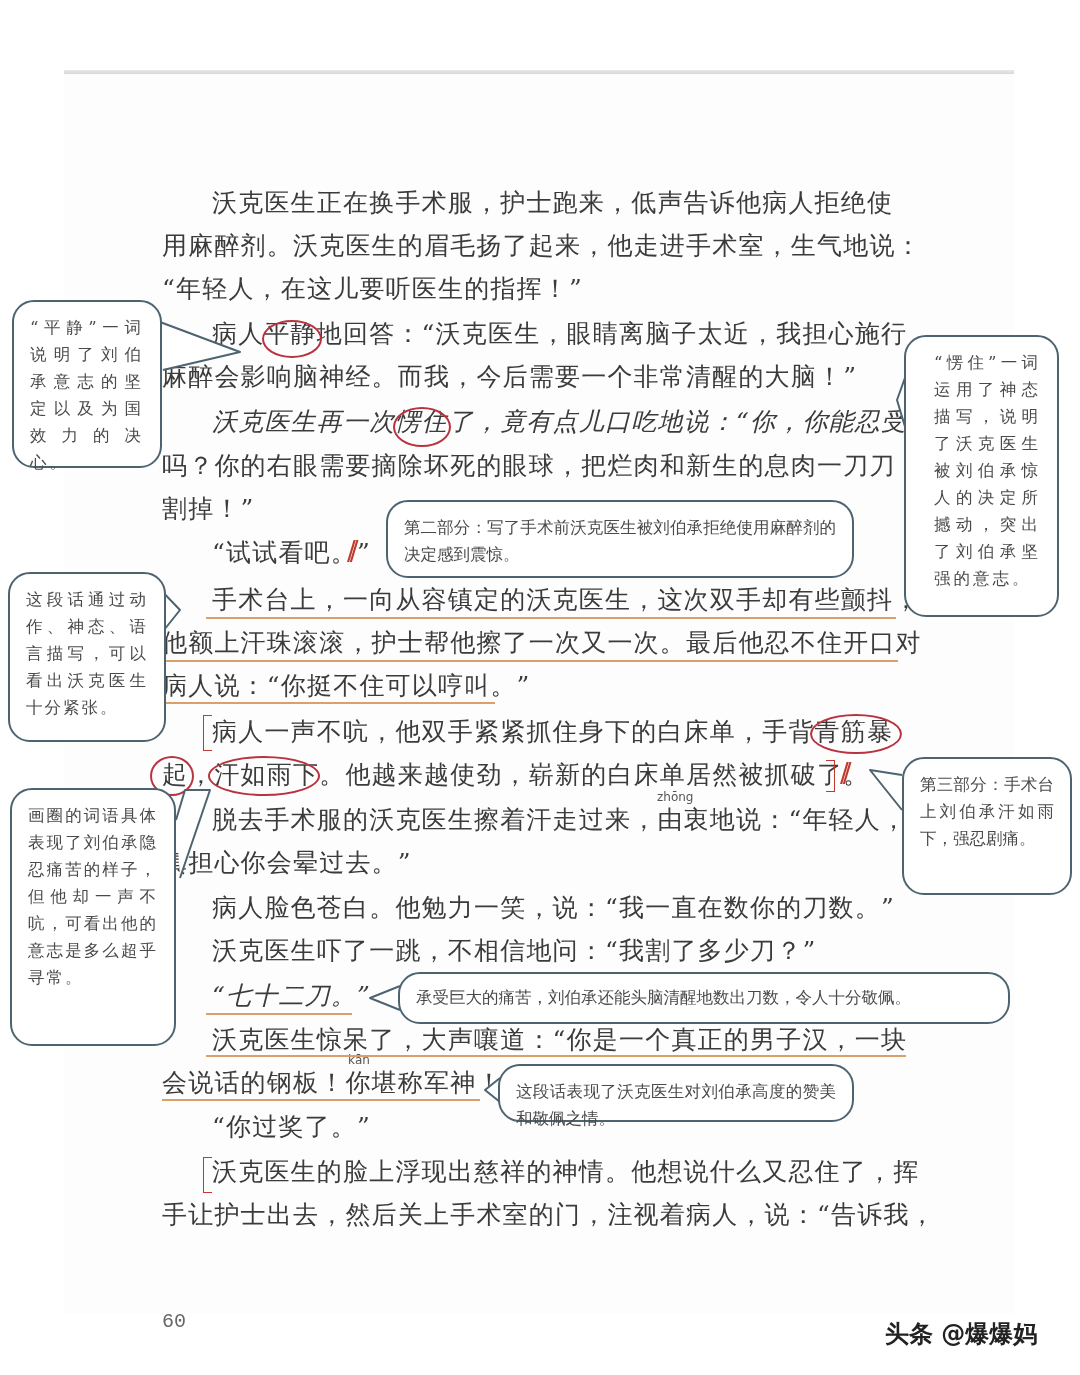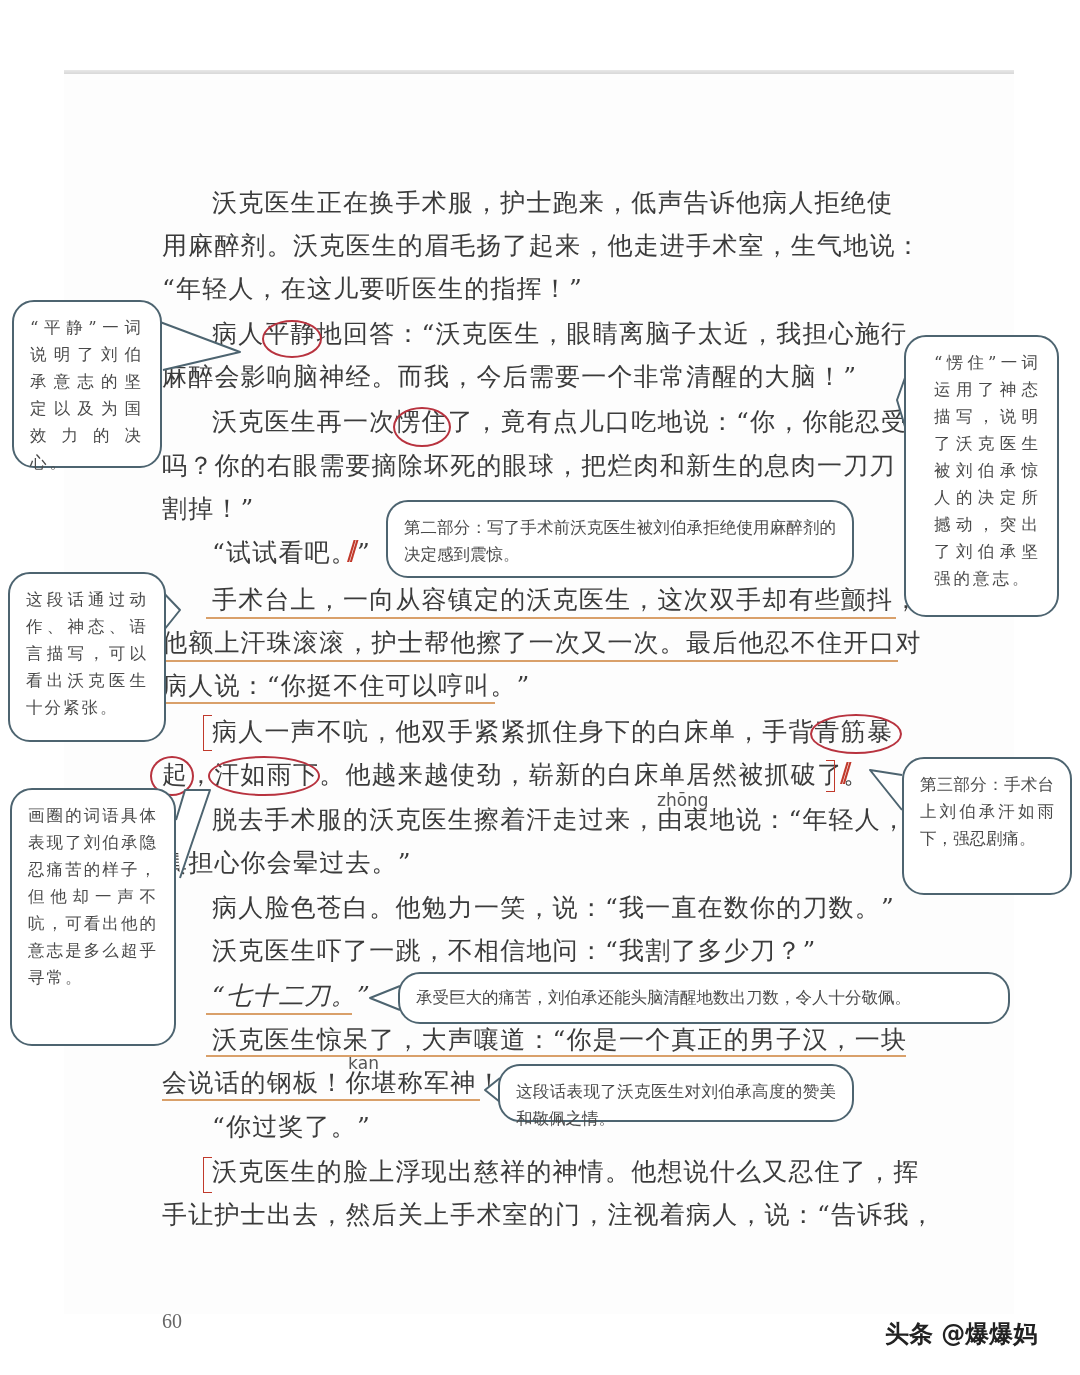--- a/index.html
+++ b/index.html
@@ -33,45 +33,45 @@
     position: absolute; width: 8px; border: 1.5px solid #c0392b; border-left: none;
   }
   .slash { position: absolute; color: #c0392b; font-size: 26px; font-family: "DejaVu Sans", sans-serif; letter-spacing: -6px; }
   .note {
     position: absolute; background: #ffffff; border: 2px solid #4d6470;
     border-radius: 22px; box-sizing: border-box;
     font-size: 16.5px; line-height: 27px; color: #4a4a4a;
     padding: 12px 16px; text-align: justify; text-align-last: left;
   }
   .pinyin {
-    position: absolute; font-family: "DejaVu Sans", sans-serif; font-size: 17px; color: #555;
+    position: absolute; font-family: "DejaVu Sans", sans-serif; font-size: 12px; color: #555;
   }
   .page-num {
-    position: absolute; left: 162px; top: 1310px; font-family: Liberation Serif, serif;
+    position: absolute; left: 162px; top: 1310px; font-family: Liberation Mono, monospace;
     font-size: 20px; color: #666;
   }
   .watermark {
     position: absolute; left: 885px; top: 1318px; font-family: "DejaVu Sans", sans-serif;
     font-size: 24px; color: #222; font-weight: bold;
     text-shadow: -1px -1px 0 #fff, 1px -1px 0 #fff, -1px 1px 0 #fff, 1px 1px 0 #fff;
   }
   svg.tails { position: absolute; left: 0; top: 0; }
 </style>
 </head>
 <body>
 
 <div class="page-shadow"></div>
 <div class="page"></div>
 
 <div class="line" style="left:212px; top:188px;">沃克医生正在换手术服，护士跑来，低声告诉他病人拒绝使</div>
 <div class="line" style="left:162px; top:231px;">用麻醉剂。沃克医生的眉毛扬了起来，他走进手术室，生气地说：</div>
 <div class="line" style="left:162px; top:274px;">“年轻人，在这儿要听医生的指挥！”</div>
 <div class="line" style="left:212px; top:319px;">病人平静地回答：“沃克医生，眼睛离脑子太近，我担心施行</div>
 <div class="line" style="left:162px; top:362px;">麻醉会影响脑神经。而我，今后需要一个非常清醒的大脑！”</div>
-<div class="line" style="left:212px; top:407px;">沃克医生再一次愣住了，竟有点儿口吃地说：“你，你能忍受</div>
+<div class="line" style="left:212px; top:407px;font-style:italic;">沃克医生再一次愣住了，竟有点儿口吃地说：“你，你能忍受</div>
 <div class="line" style="left:162px; top:451px;">吗？你的右眼需要摘除坏死的眼球，把烂肉和新生的息肉一刀刀</div>
 <div class="line" style="left:162px; top:494px;">割掉！”</div>
 <div class="line" style="left:212px; top:538px;">“试试看吧。”</div>
 <div class="line" style="left:212px; top:585px;">手术台上，一向从容镇定的沃克医生，这次双手却有些颤抖，</div>
 <div class="line" style="left:162px; top:628px;">他额上汗珠滚滚，护士帮他擦了一次又一次。最后他忍不住开口对</div>
 <div class="line" style="left:162px; top:671px;">病人说：“你挺不住可以哼叫。”</div>
 <div class="line" style="left:212px; top:717px;">病人一声不吭，他双手紧紧抓住身下的白床单，手背青筋暴</div>
 <div class="line" style="left:162px; top:760px;">起，汗如雨下。他越来越使劲，崭新的白床单居然被抓破了。</div>
 <div class="line" style="left:212px; top:805px;">脱去手术服的沃克医生擦着汗走过来，由衷地说：“年轻人，我</div>
 <div class="line" style="left:162px; top:848px;">真担心你会晕过去。”</div>

